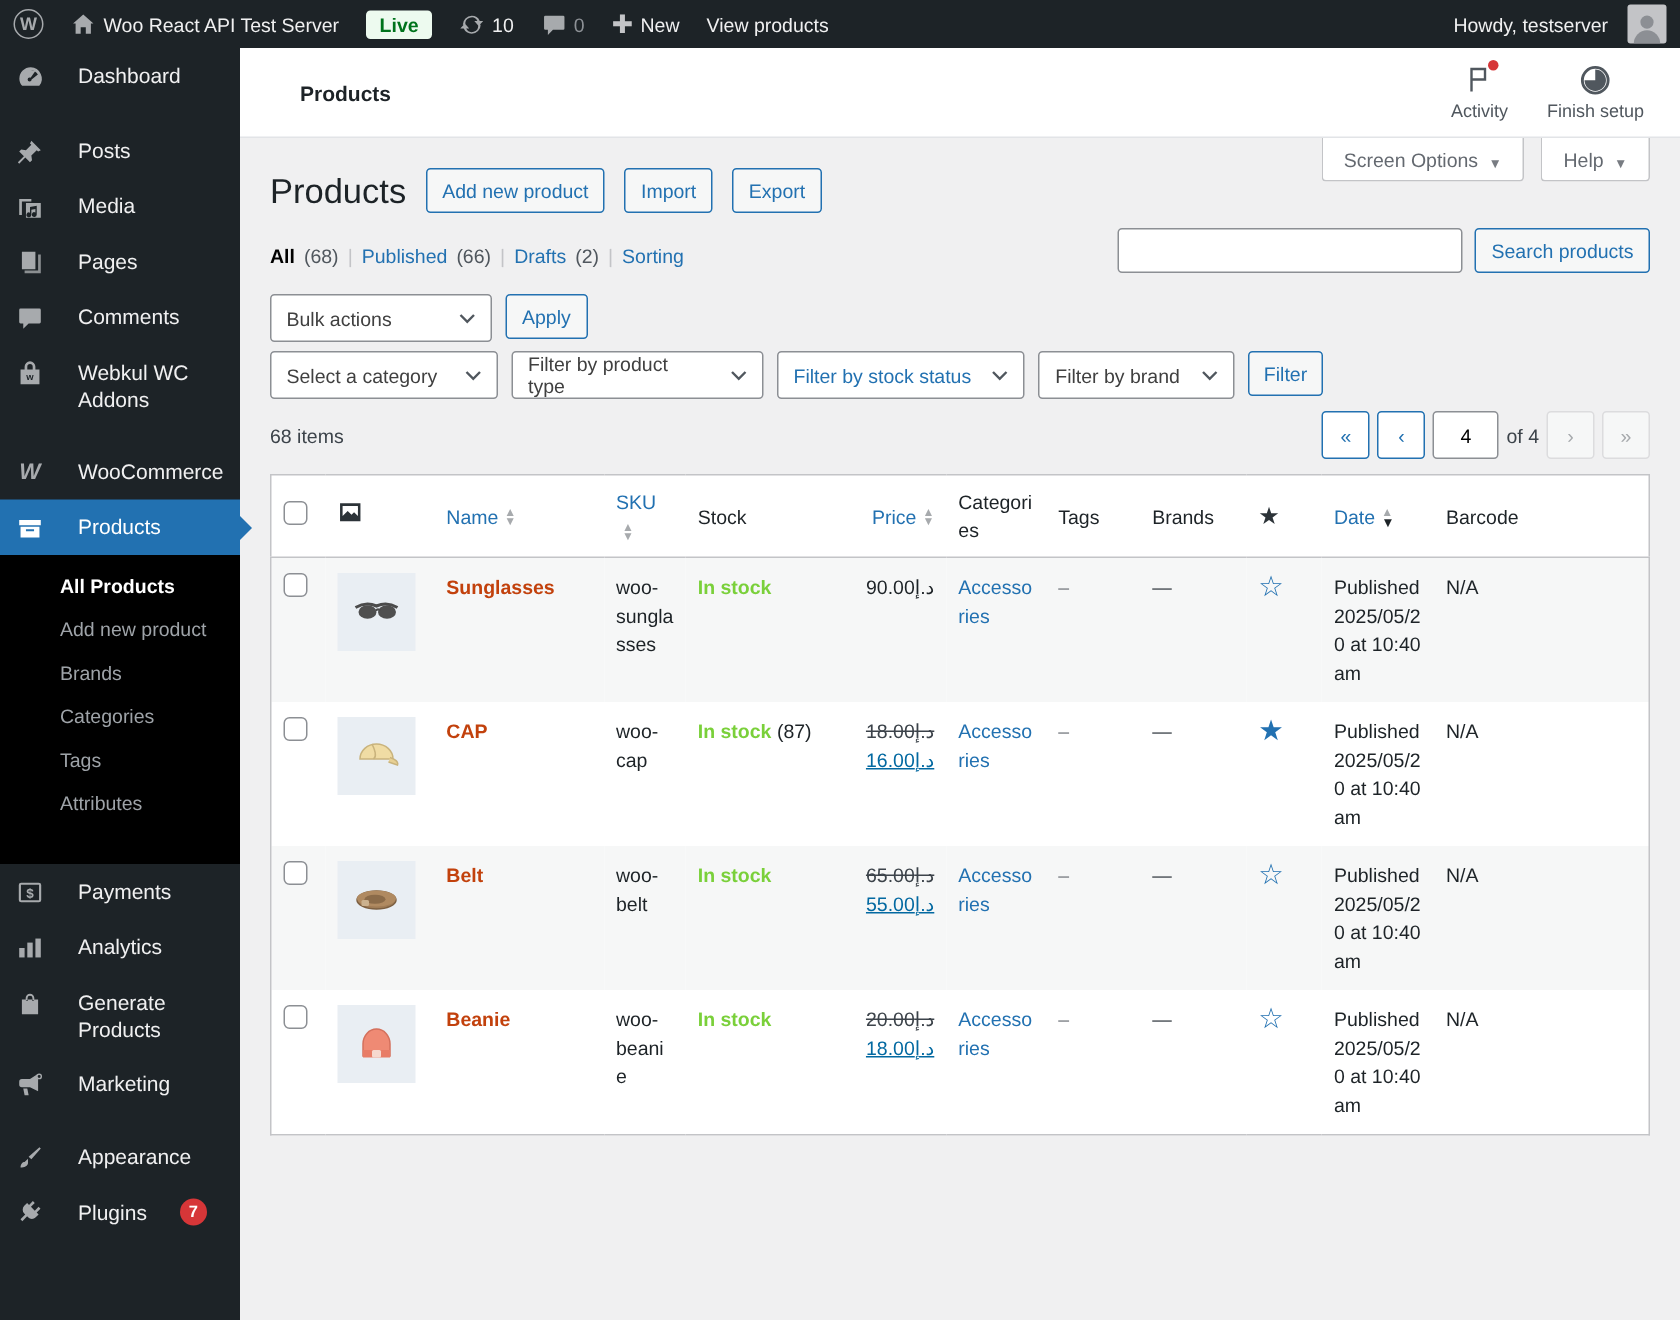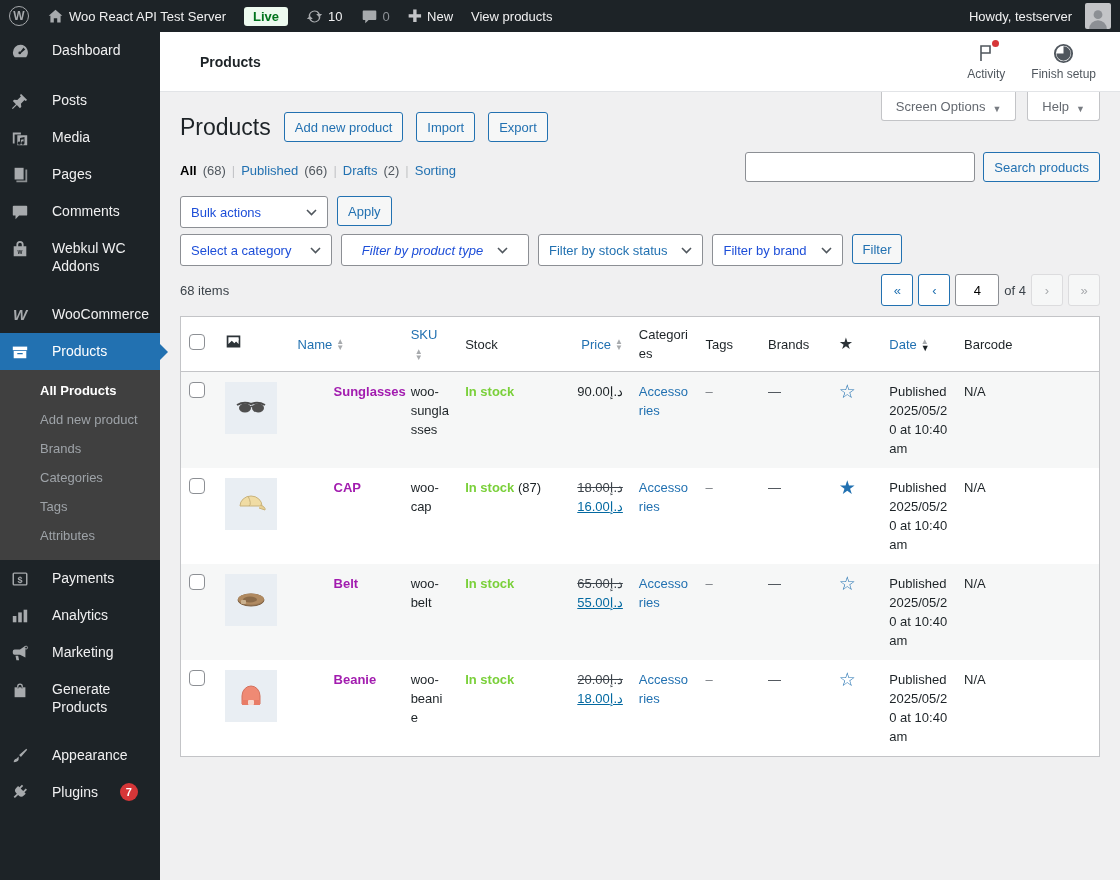--- a/index.html
+++ b/index.html
@@ -25,21 +25,21 @@
   .content { flex:1; position:relative; }
 
   
   .menu-item { display:flex; align-items:flex-start; gap:22px; padding:9px 10px 9px 10px; cursor:pointer; line-height:18px; position:relative; }
   .menu-item .mi-icon { color:#a7aaad; flex:none; width:20px; display:flex; justify-content:center; padding-top:1px; }
   .menu-item.active { background:#2271b1; color:#fff; }
   .menu-item.active .mi-icon { color:#fff; }
   .menu-item.active .arrow { position:absolute; right:-8px; top:50%; margin-top:-8px; width:0; height:0;
     border-top:8px solid transparent; border-bottom:8px solid transparent; border-left:8px solid #2271b1; }
   .sep { height:12px; }
-  .submenu { background:#404040; padding:6px 0 10px; }
+  .submenu { background:#000000; padding:6px 0 26px; }
   .submenu-item { padding:7px 12px 7px 40px; color:#9ea3a8; cursor:pointer; font-size:13px; display:flex; align-items:center; gap:7px; }
   .submenu-item.current { color:#fff; font-weight:bold; }
   .badge { background:#d63638; color:#fff; border-radius:9px; min-width:18px; height:18px; font-size:11px;
     display:inline-flex; align-items:center; justify-content:center; padding:0 5px; font-weight:bold; }
 
   
   .wc-header { height:60px; background:#fff; border-bottom:1px solid #e2e4e7; display:flex; align-items:center; padding:0 24px 0 40px; }
   .wc-title { font-weight:bold; font-size:14px; }
   .wc-actions { margin-left:auto; display:flex; gap:26px; }
   .wc-action { display:flex; flex-direction:column; align-items:center; gap:3px; color:#50575e; cursor:pointer; font-size:12px; }
@@ -65,41 +65,41 @@
   .count { color:#50575e; }
   .pipe { color:#c3c4c7; }
   .search-box { display:flex; gap:8px; align-items:flex-start; }
   .text-input { height:30px; border:1px solid #8c8f94; border-radius:3px; background:#fff; padding:0 8px; font-family:inherit; font-size:13px; }
   .search-input { width:230px; }
 
   
   .tablenav { margin-bottom:10px; }
   .nav-row { display:flex; gap:9px; margin-bottom:6px; flex-wrap:wrap; }
   .fake-select { background:#fff; border:1px solid #8c8f94; border-radius:3px; height:32px; padding:0 10px;
-    display:inline-flex; align-items:center; gap:14px; cursor:pointer; color:#1d4ed8; }
+    display:inline-flex; align-items:center; gap:14px; cursor:pointer; color:#404040; }
   .fake-select .chev { color:#50575e; display:flex; }
   .fake-select.blue-label { color:#2271b1; }
   .pager-row { display:flex; justify-content:space-between; align-items:center; gap:21px; margin-top:8px; color:#3c434a; }
   .page-btn { width:32px; height:32px; border-radius:3px; border:1px solid #2271b1; background:#fff; color:#2271b1;
     display:flex; align-items:center; justify-content:center; cursor:pointer; font-size:13px; }
   .page-btn.disabled { border-color:#dcdcde; background:#f6f7f7; color:#a7aaad; cursor:default; }
   .page-input { width:44px; height:32px; text-align:center; }
   .pager-group { display:flex; gap:5px; align-items:center; }
 
   
   table.wp-list { width:920px; border-collapse:collapse; background:#fff; border:1px solid #c3c4c7; table-layout:fixed; }
   th, td { text-align:left; vertical-align:top; padding:10px 8px; font-size:13px; line-height:19px; }
   thead th { border-bottom:1px solid #c3c4c7; font-weight:400; vertical-align:middle; padding-top:8px; padding-bottom:8px; }
   .sortable { color:#2271b1; cursor:pointer; }
   .sort-arrows { display:inline-flex; flex-direction:column; line-height:6px; font-size:8px; color:#a7aaad; vertical-align:middle; margin-left:4px; }
   .sort-arrows .on { color:#1d2327; font-size:9px; }
   tr.alt { background:#f6f7f7; }
   .checkbox { width:16px; height:16px; border:1px solid #8c8f94; border-radius:4px; background:#fff; display:inline-block; cursor:pointer; }
   .thumb { width:52px; height:52px; background:#e9eef3; display:flex; align-items:center; justify-content:center; cursor:pointer; }
-  .row-title { color:#a21caf; font-weight:bold; text-decoration:none; cursor:pointer;margin-left:36px; }
+  .row-title { color:#c2410c; font-weight:bold; text-decoration:none; cursor:pointer; }
   .in-stock { color:#7ad03a; font-weight:bold; }
   .wrap-any { overflow-wrap:anywhere; word-break:break-word; }
   .price-cell { text-align:right; }
   .price-cell del { color:#3c434a; }
   .price-cell ins { color:#0369a1; text-decoration:underline; }
   .cat-link { color:#2271b1; cursor:pointer; }
   .tags-dash { color:#787c82; }
   .brands-dash { color:#3c434a; }
   .star { color:#2271b1; font-size:19px; cursor:pointer; line-height:19px; }
   .hdr-star { color:#2c3338; font-size:16px; }
@@ -263,36 +263,36 @@
             <rect x="2" y="10" width="4" height="7"></rect>
             <rect x="8" y="6" width="4" height="11"></rect>
             <rect x="14" y="3" width="4" height="14"></rect>
           </svg>
       </span>
       <span>Analytics</span>
     </div>
     <div class="menu-item">
       <span class="mi-icon">
         <svg width="18" height="18" viewBox="0 0 20 20" fill="currentColor">
+            <path d="M4 7h12v11H4z"></path>
+            <path d="M7 8V6a3 3 0 0 1 6 0v2h-1.5V6a1.5 1.5 0 0 0-3 0v2z" fill="#1d2327"></path>
+            <path d="M6.8 7.5V6a3.2 3.2 0 0 1 6.4 0v1.5h-1.4V6a1.8 1.8 0 0 0-3.6 0v1.5z"></path>
+          </svg>
+      </span>
+      <span>Generate Products</span>
+    </div>
+    <div class="menu-item">
+      <span class="mi-icon">
+        <svg width="18" height="18" viewBox="0 0 20 20" fill="currentColor">
             <path d="M16 2v13l-6-3H4a2 2 0 0 1-2-2V8a2 2 0 0 1 2-2h6zM5 13h3l1 5H6z"></path>
             <circle cx="16.8" cy="4" r="1.6" fill="#1d2327"></circle>
             <circle cx="16.8" cy="4" r="1.6" fill="none" stroke="currentColor"></circle>
           </svg>
       </span>
       <span>Marketing</span>
-    </div>
-    <div class="menu-item">
-      <span class="mi-icon">
-        <svg width="18" height="18" viewBox="0 0 20 20" fill="currentColor">
-            <path d="M4 7h12v11H4z"></path>
-            <path d="M7 8V6a3 3 0 0 1 6 0v2h-1.5V6a1.5 1.5 0 0 0-3 0v2z" fill="#1d2327"></path>
-            <path d="M6.8 7.5V6a3.2 3.2 0 0 1 6.4 0v1.5h-1.4V6a1.8 1.8 0 0 0-3.6 0v1.5z"></path>
-          </svg>
-      </span>
-      <span>Generate Products</span>
     </div>
     <div class="sep"></div>
     <div class="menu-item">
       <span class="mi-icon">
         <svg width="18" height="18" viewBox="0 0 20 20" fill="currentColor">
             <path d="M17 2l-8 7 2 2 7-8zM8.5 10.5L6 13c-1.5 0-3 1.5-3 4 2.8 0 5-1 5.5-3z"></path>
           </svg>
       </span>
       <span>Appearance</span>
     </div>
@@ -385,21 +385,21 @@
         </div>
         <div class="nav-row">
           <div class="fake-select" style="width:152px;justify-content:space-between;">
             <span>Select a category</span>
             <span class="chev">
                 <svg width="11" height="7" viewBox="0 0 11 7" fill="none" stroke="#50575e" stroke-width="1.6">
                   <path d="M1 1l4.5 4.5L10 1"></path>
                 </svg>
               </span>
           </div>
-          <div class="fake-select" style="width:188px;justify-content:center;font-style:italic;">
+          <div class="fake-select" style="width:168px;justify-content:flex-start;">
             <span>Filter by product type</span>
             <span class="chev">
                 <svg width="11" height="7" viewBox="0 0 11 7" fill="none" stroke="#50575e" stroke-width="1.6">
                   <path d="M1 1l4.5 4.5L10 1"></path>
                 </svg>
               </span>
           </div>
           <div class="fake-select blue-label">
             <span>Filter by stock status</span>
             <span class="chev">

